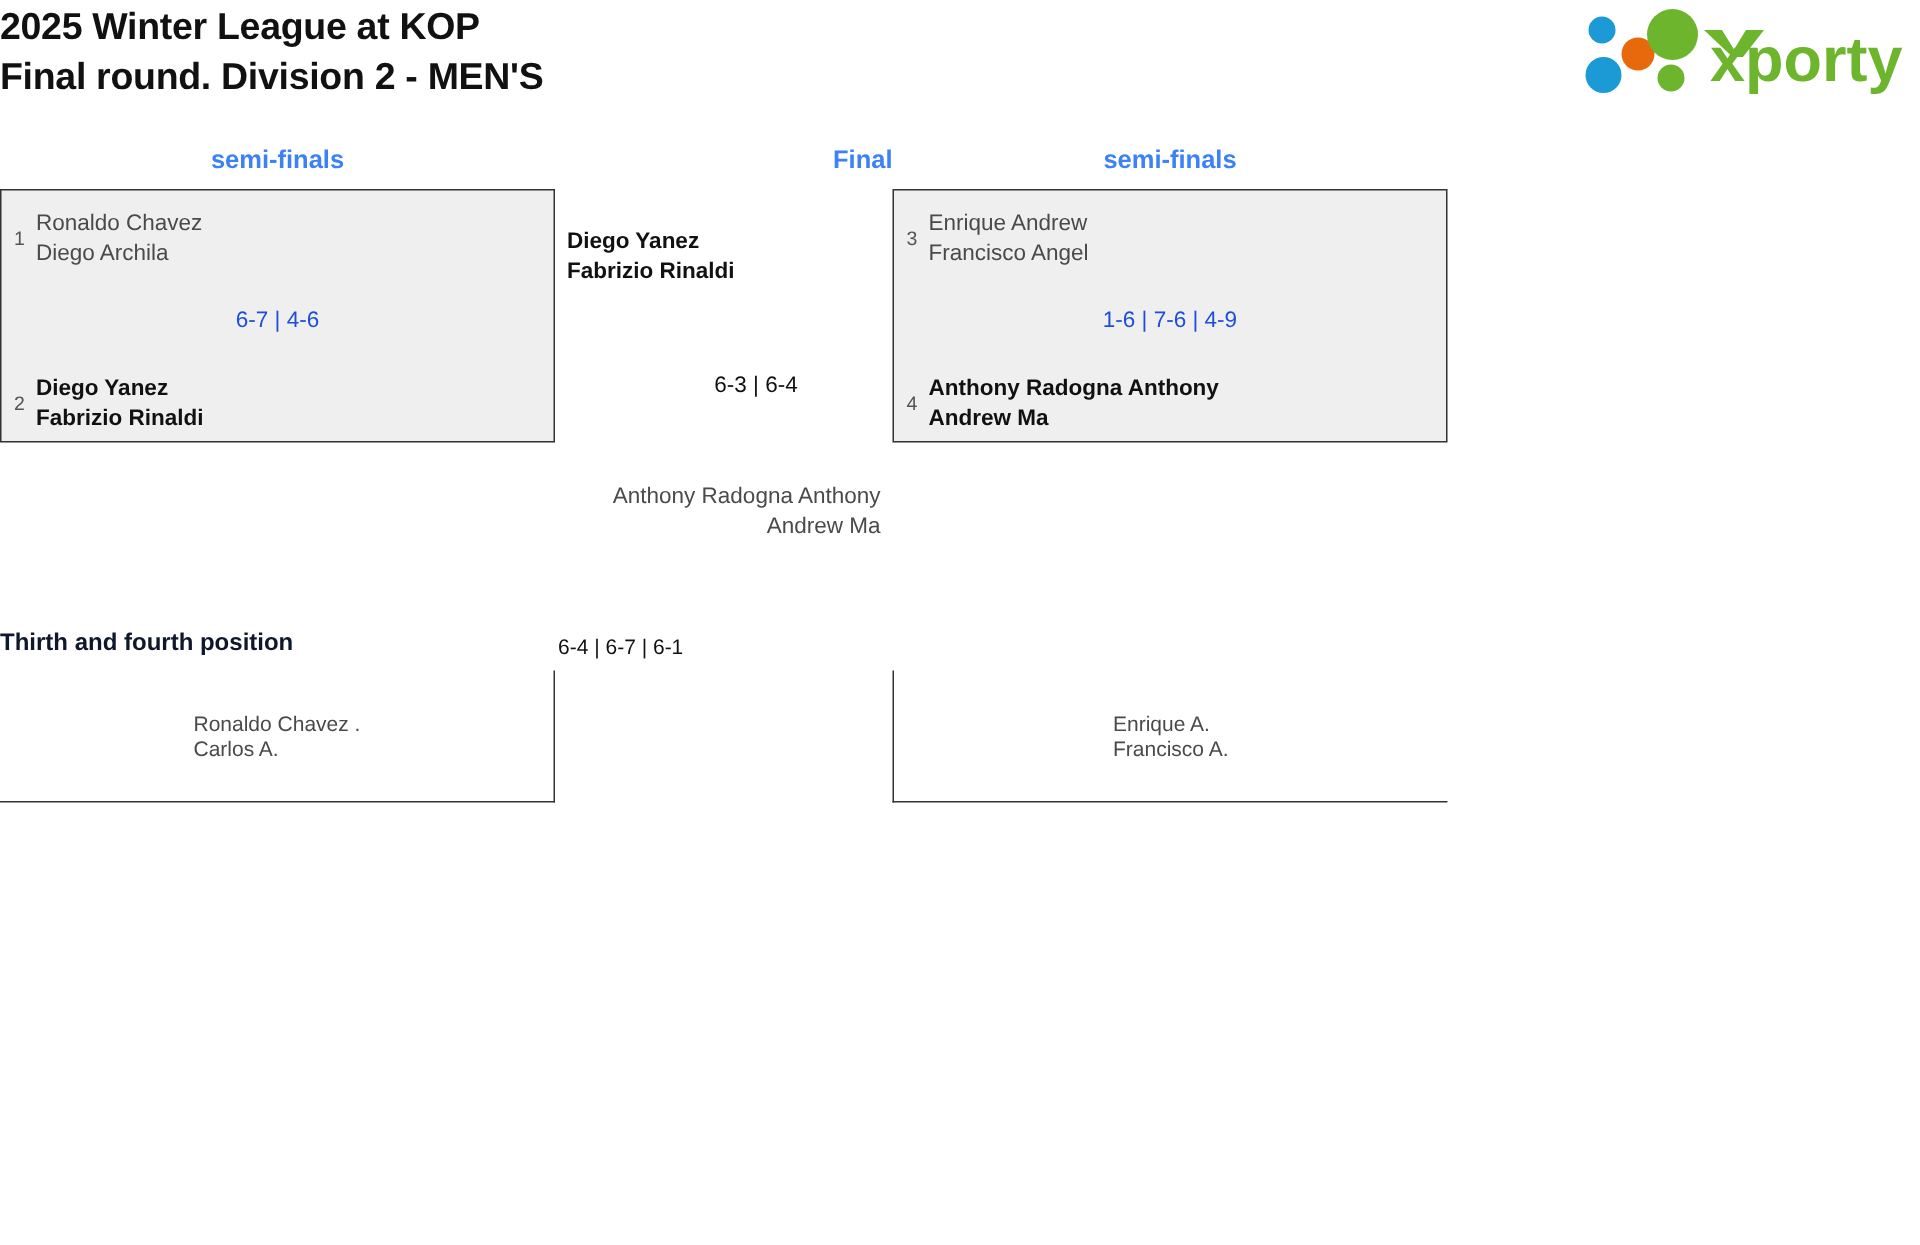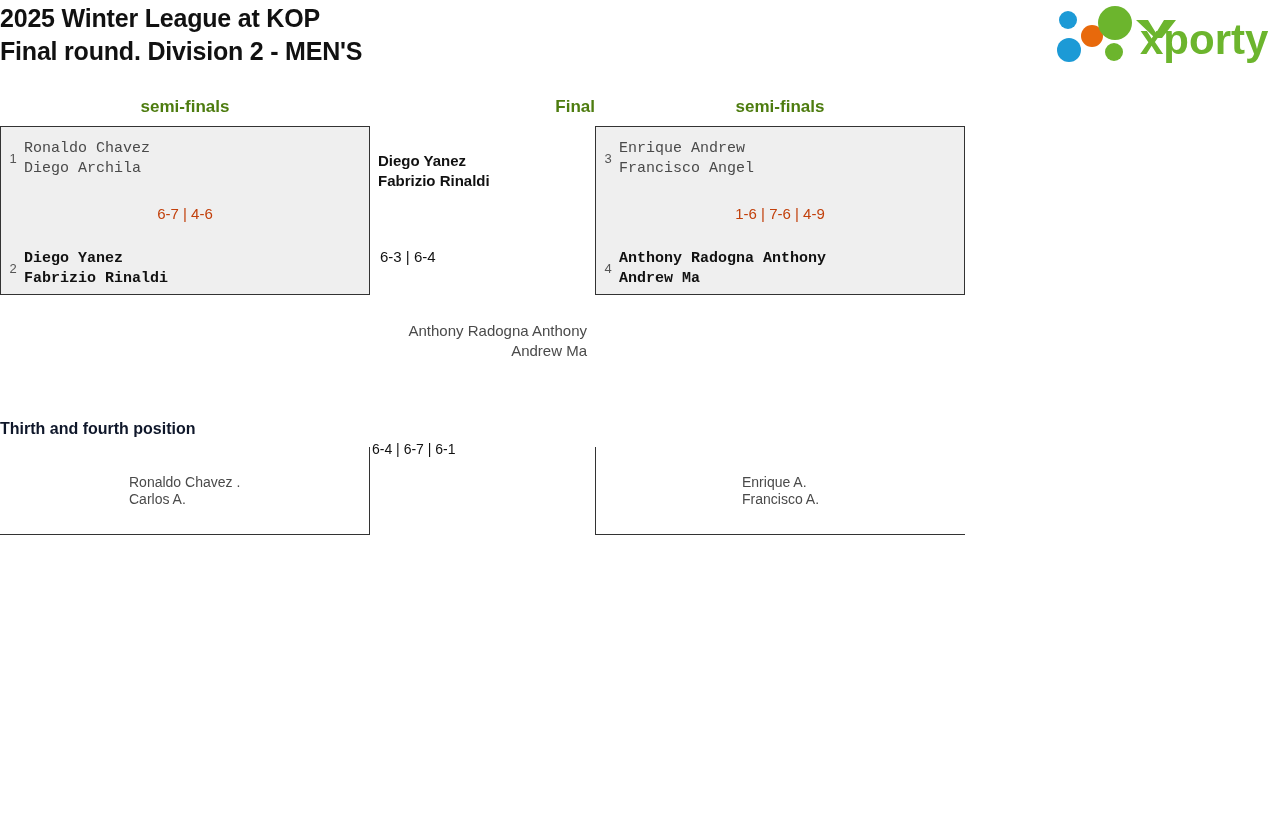--- a/index.html
+++ b/index.html
@@ -45,21 +45,21 @@
     width: 224px;
     height: 60px;
   }
   .logo svg { display: block; }
 
   
   .col-header {
     position: absolute;
     font-size: 17px;
     font-weight: bold;
-    color: #4d7c0f;
+    color: #3b82f6;
     text-align: center;
     line-height: 22px;
   }
   #hdr-left   { left: 0px;   top: 96px; width: 370px; }
   #hdr-final  { left: 370px; top: 96px; width: 225px; text-align: right; }
   #hdr-right  { left: 595px; top: 96px; width: 370px; }
 
   
   .match-box {
     position: absolute;
@@ -79,35 +79,34 @@
     flex: 0 0 22px;
     text-align: center;
     font-size: 13px;
     color: #555555;
     line-height: 15px;
   }
   .names {
     font-size: 15px;
     line-height: 19.5px;
     white-space: nowrap;
-    font-family: Liberation Mono, monospace;
   }
   .names.loser  { color: #4a4a4a; font-weight: normal; }
   .names.winner { color: #111111; font-weight: bold; }
 
   #team-sf-l-top    { left: 1px;  top: 12px; }
   #team-sf-l-bottom { left: 1px;  top: 122px; }
   #team-sf-r-top    { left: 1px;  top: 12px; }
   #team-sf-r-bottom { left: 1px;  top: 122px; }
 
   .box-score {
     position: absolute;
     font-size: 15px;
     line-height: 19px;
-    color: #c2410c;
+    color: #1d4ed8;
     text-align: center;
     white-space: nowrap;
   }
   #score-sf-left  { left: 0px; top: 77px; width: 368px; }
   #score-sf-right { left: 0px; top: 77px; width: 368px; }
 
   
   .final-names {
     position: absolute;
     font-size: 15px;
@@ -122,23 +121,23 @@
   }
   #final-loser {
     left: 370px; top: 321px;
     width: 217px;
     color: #4a4a4a;
     font-weight: normal;
     text-align: right;
   }
   #final-score {
     position: absolute;
-    left: 380px; top: 247px;
+    left: 392px; top: 247px;
     width: 224px;
-    text-align: left;
+    text-align: center;
     font-size: 15px;
     line-height: 19px;
     color: #111111;
     white-space: nowrap;
   }
 
   
   #third-title {
     position: absolute;
     left: 0px; top: 418px;
@@ -173,21 +172,21 @@
     font-size: 14px;
     line-height: 17px;
     color: #4a4a4a;
     white-space: nowrap;
   }
   #third-names-left  { left: 129px; top: 474px; }
   #third-names-right { left: 742px; top: 474px; }
 
   #third-score {
     position: absolute;
-    left: 372px; top: 441px;
+    left: 372px; top: 423px;
     font-size: 14px;
     line-height: 17px;
     color: #111111;
     white-space: nowrap;
     text-align: center;
   }
 </style>
 </head>
 <body>
 

